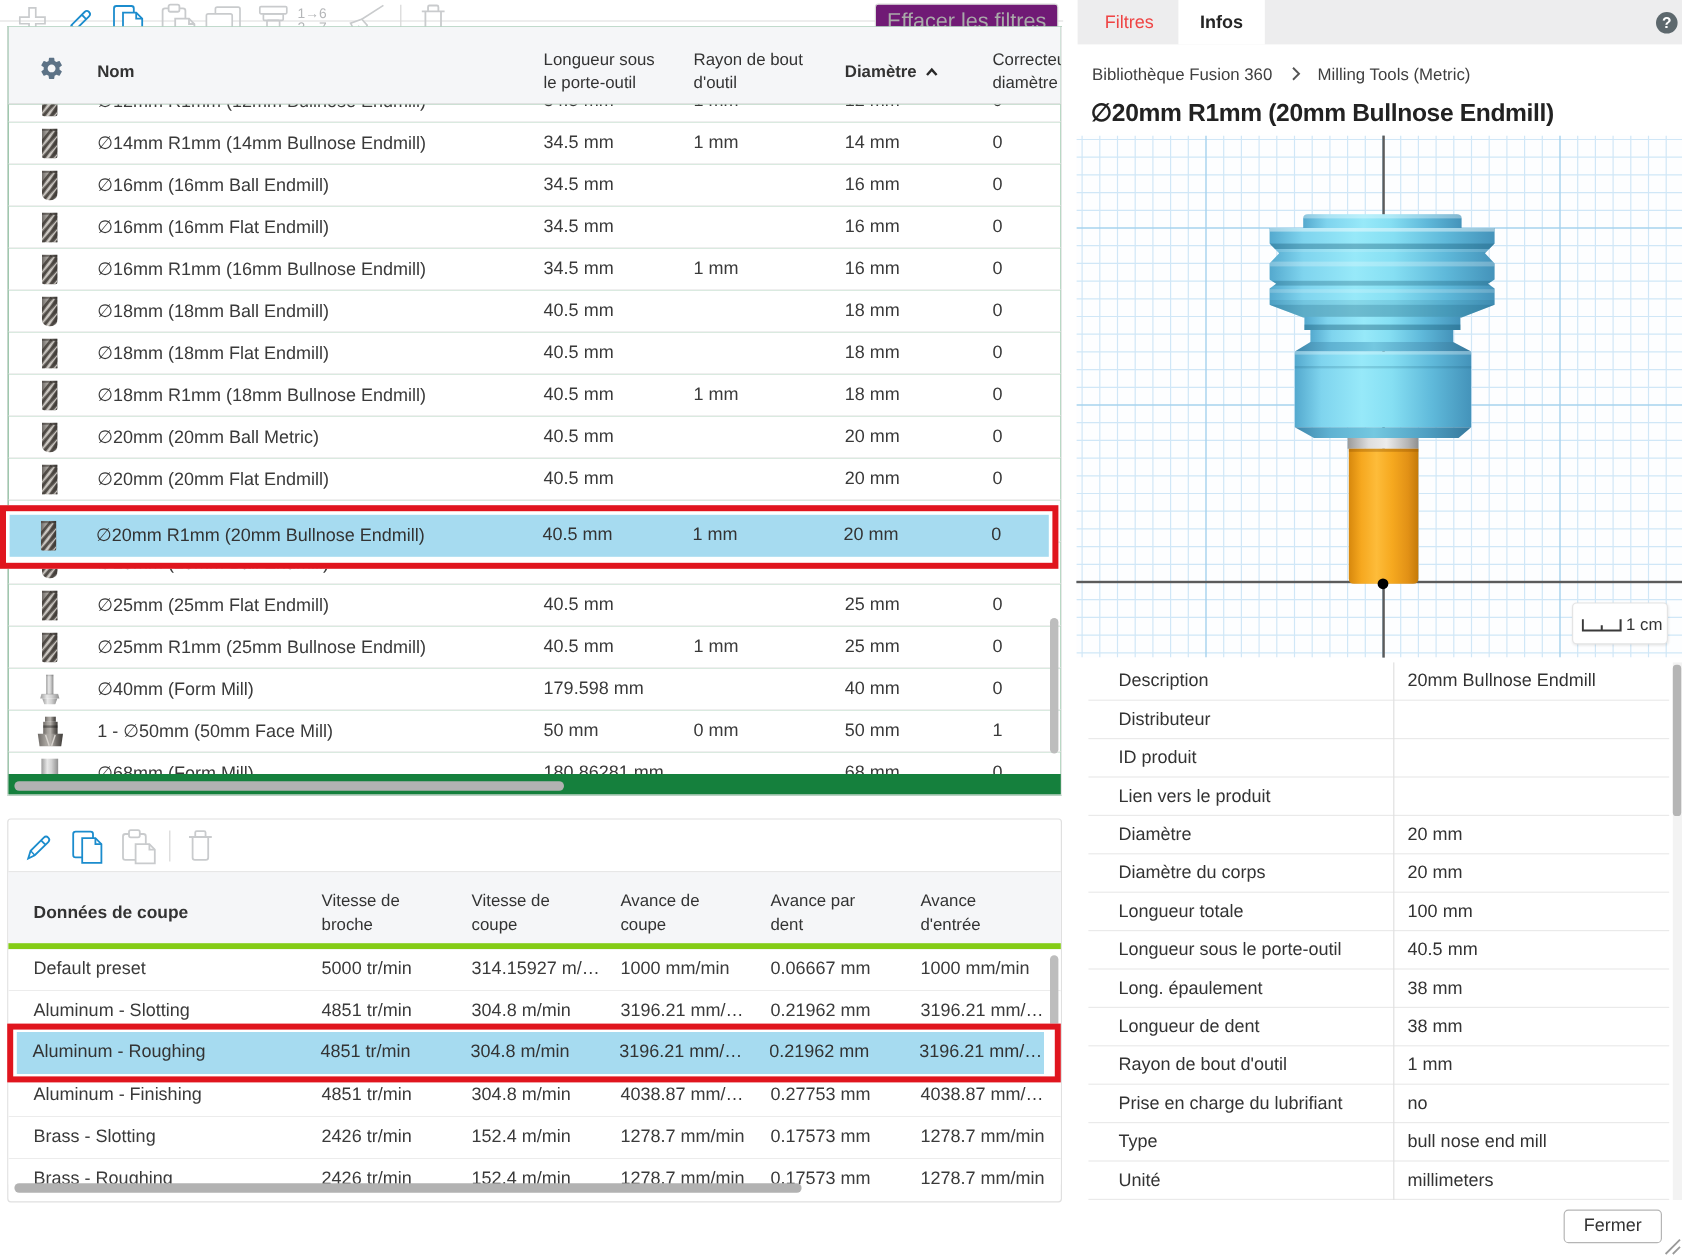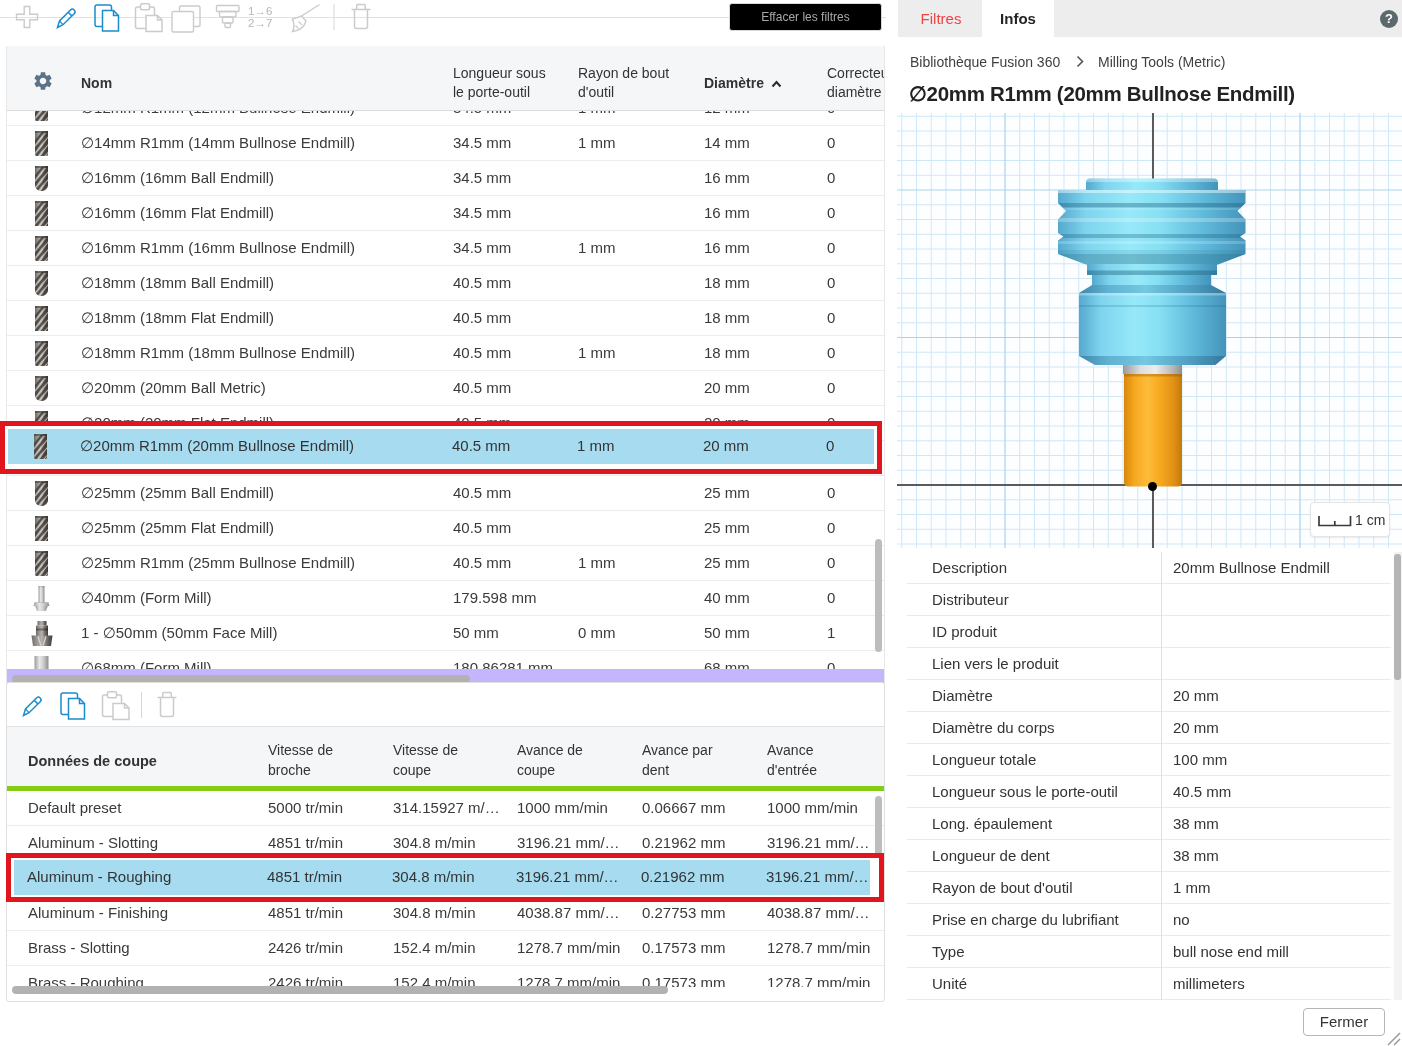--- a/index.html
+++ b/index.html
@@ -3,23 +3,23 @@
 <meta charset="utf-8">
 <style>
 * { margin:0; padding:0; box-sizing:border-box; }
 html,body { width:1402px; height:1046px; background:#fff; overflow:hidden;
   font-family:"Liberation Sans", sans-serif; color:#3a3a3a; }
 .abs { position:absolute; }
 #page { position:relative; width:1402px; height:1046px; }
 
 #tb1 { left:0; top:0; width:886px; height:18px; background:#fff; border-bottom:1px solid #e2e2e2; }
 #clearbtn { left:729px; top:3px; width:153px; height:28px; border:1px solid #d9d9d9; border-radius:3px;
-  background:#000000; color:#a9a9a9; font-size:12px; line-height:26px; text-align:center; }
-#card1 { left:6px; top:46px; width:879px; height:641px; border-left:1px solid #e8e8e8;
-  border-right:1px solid #e8e8e8; border-bottom:1px solid #e8e8e8; background:#c4b5fd; }
+  background:#701a75; color:#a9a9a9; font-size:18px; line-height:26px; text-align:center; }
+#card1 { left:6px; top:22px; width:879px; height:641px; border-left:1px solid #e8e8e8;
+  border-right:1px solid #e8e8e8; border-bottom:1px solid #e8e8e8; background:#15803d; }
 #hdr1 { left:0; top:0; width:877px; height:65px; background:#f5f6f8; border-bottom:1px solid #dcdcdc; overflow:hidden; }
 .h1t { position:absolute; font-size:14px; color:#333; line-height:18.5px; white-space:nowrap; }
 #rows1 { left:0; top:65px; width:877px; height:558px; overflow:hidden; }
 .trow { position:absolute; left:0; width:877px; height:35px; border-bottom:1px solid #ececec; background:#fff; }
 .trow span { position:absolute; top:8px; font-size:15px; color:#3a3a3a; white-space:nowrap; }
 .c1 { left:74px; } .c2 { left:446px; } .c3 { left:571px; } .c4 { left:697px; } .c5 { left:820px; }
 .ticon { position:absolute; left:28px; top:5px; }
 #hs1 { left:5px; top:629px; width:458px; height:8px; background:#b2b2b2; border-radius:4px; }
 #vs1 { left:868px; top:493px; width:7px; height:113px; background:#bdbdbd; border-radius:4px; }
 

